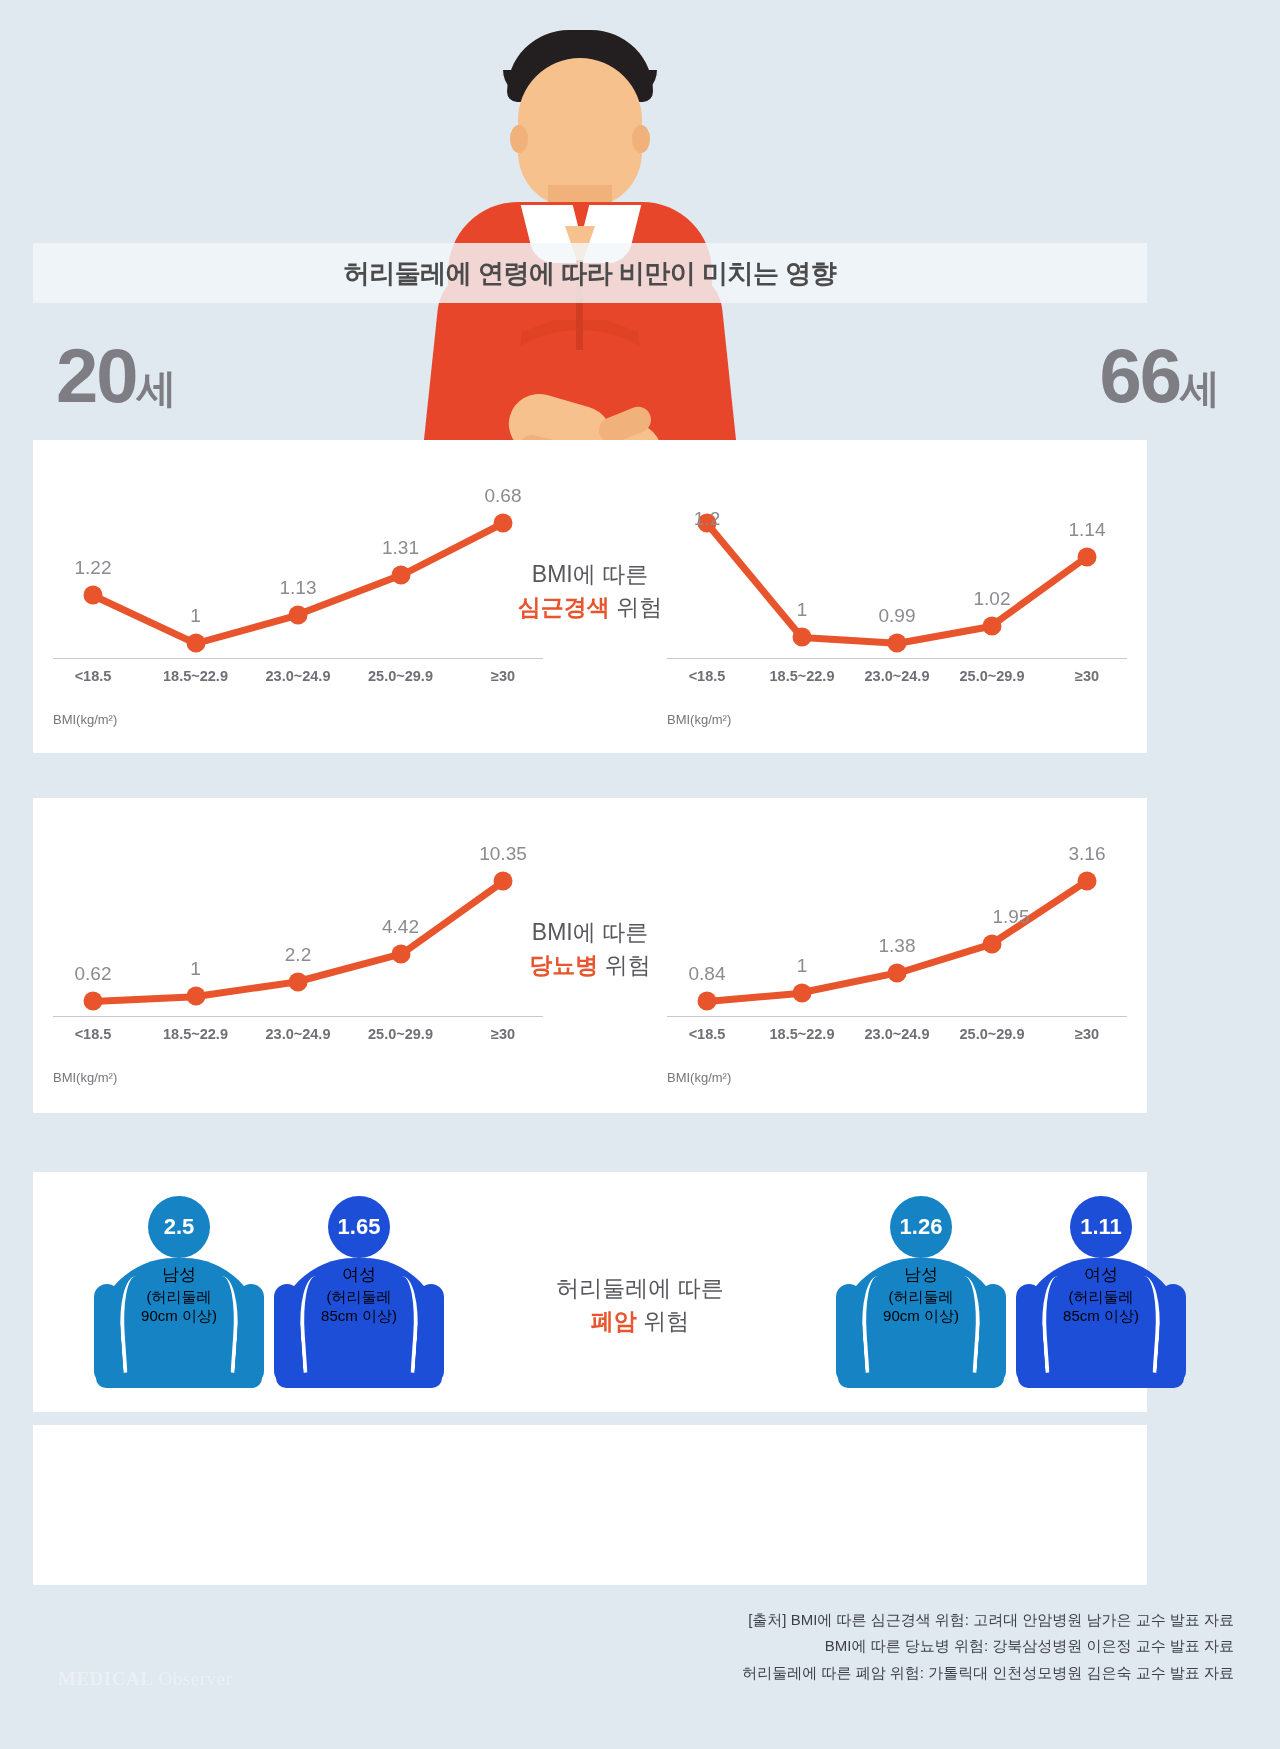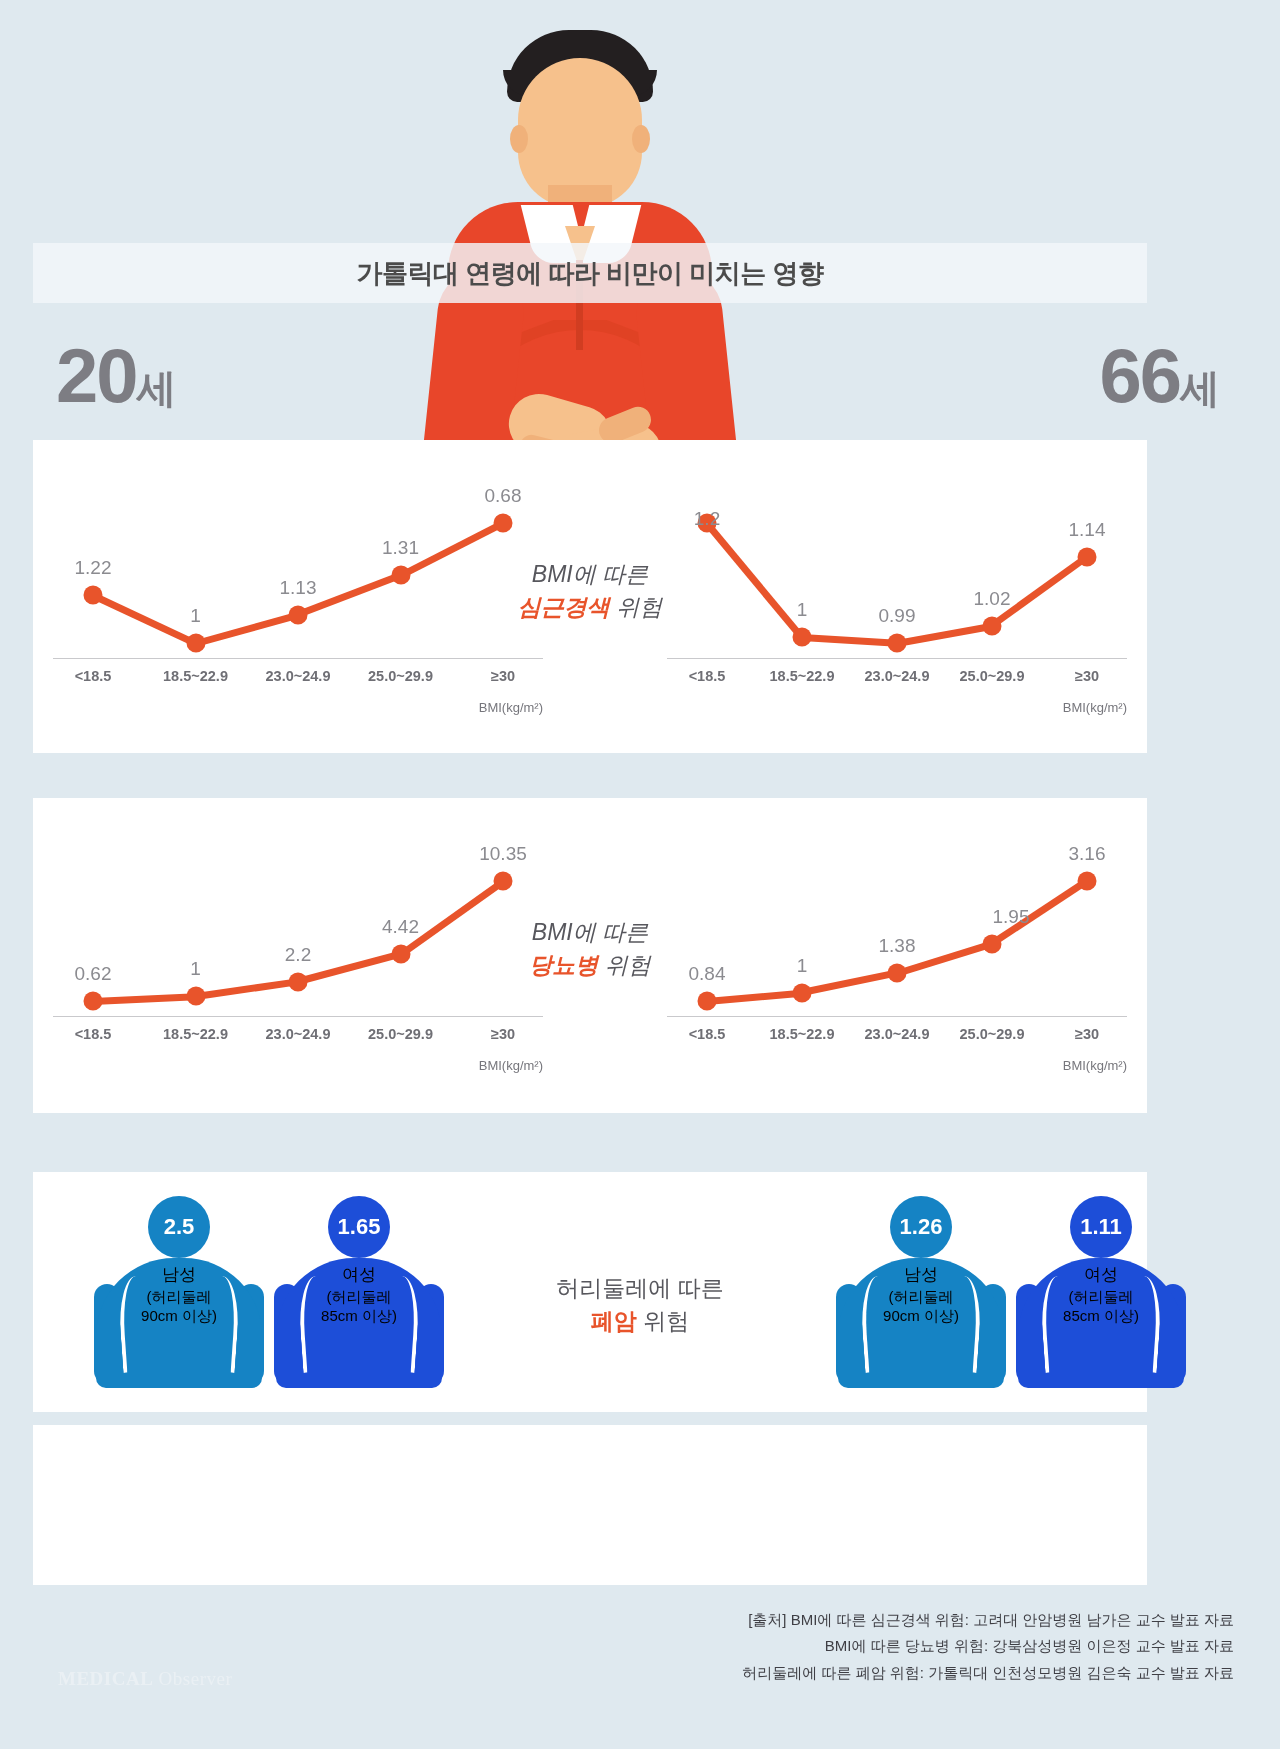--- a/index.html
+++ b/index.html
@@ -82,25 +82,25 @@
   .plot{position:relative;width:100%;height:185px;}
   .pt{position:absolute;width:19px;height:19px;border-radius:50%;background:#e8542b;
       transform:translate(-50%,-50%);z-index:3;}
   .seg{position:absolute;height:7px;background:#e8542b;transform-origin:0 50%;z-index:2;}
   .vlabel{position:absolute;transform:translate(-50%,-100%);font-size:19px;color:#8b8b90;
       font-weight:500;white-space:nowrap;z-index:4;}
   .axis{position:absolute;left:0;right:0;height:1px;background:#c9c9cc;}
   .xlabels{position:absolute;left:0;right:0;height:26px;}
   .xlab{position:absolute;transform:translateX(-50%);font-size:14.5px;font-weight:bold;
       color:#6f6f75;white-space:nowrap;}
-  .unit{position:absolute;left:0;right:0;text-align:right;font-size:13px;color:#76767c;}
+  .unit{position:absolute;left:0;right:0;text-align:left;font-size:13px;color:#76767c;margin-top:12px;}
 
   
   .caption{position:absolute;left:50%;transform:translateX(-50%);text-align:center;
-      font-size:23px;color:#57575d;line-height:1.45;font-weight:500;white-space:nowrap;font-style:italic;}
+      font-size:23px;color:#57575d;line-height:1.45;font-weight:500;white-space:nowrap;}
   .caption .hl{color:#e8542b;font-weight:bold;}
 
   
   .figgroup{position:absolute;top:1196px;display:flex;gap:14px;}
   .fg-left{left:96px;}
   .fg-right{right:96px;}
   .fig{position:relative;width:166px;height:200px;}
   .bubble{position:absolute;left:50%;top:0;transform:translateX(-50%);
       width:62px;height:62px;border-radius:50%;display:flex;align-items:center;
       justify-content:center;color:#fff;font-size:22px;font-weight:bold;z-index:4;}
@@ -149,21 +149,21 @@
     <div class="p-placket"></div>
     <div class="p-arm-l"></div>
     <div class="p-arm-r"></div>
     <div class="p-hand-l"></div>
     <div class="p-hand-r"></div>
     <div class="p-thumb"></div>
     <div class="p-fing"></div>
   </div>
 
   <div class="title-band">
-    <div class="t">가톨릭대 연령에 따라 비만이 미치는 영향</div>
+    <div class="t">허리둘레에 연령에 따라 비만이 미치는 영향</div>
   </div>
 
   <div class="age age-left">
     <span class="num">20</span><span class="suf">세</span>
   </div>
   <div class="age age-right">
     <span class="num">66</span><span class="suf">세</span>
   </div>
 
   <div class="panel panel-1">

